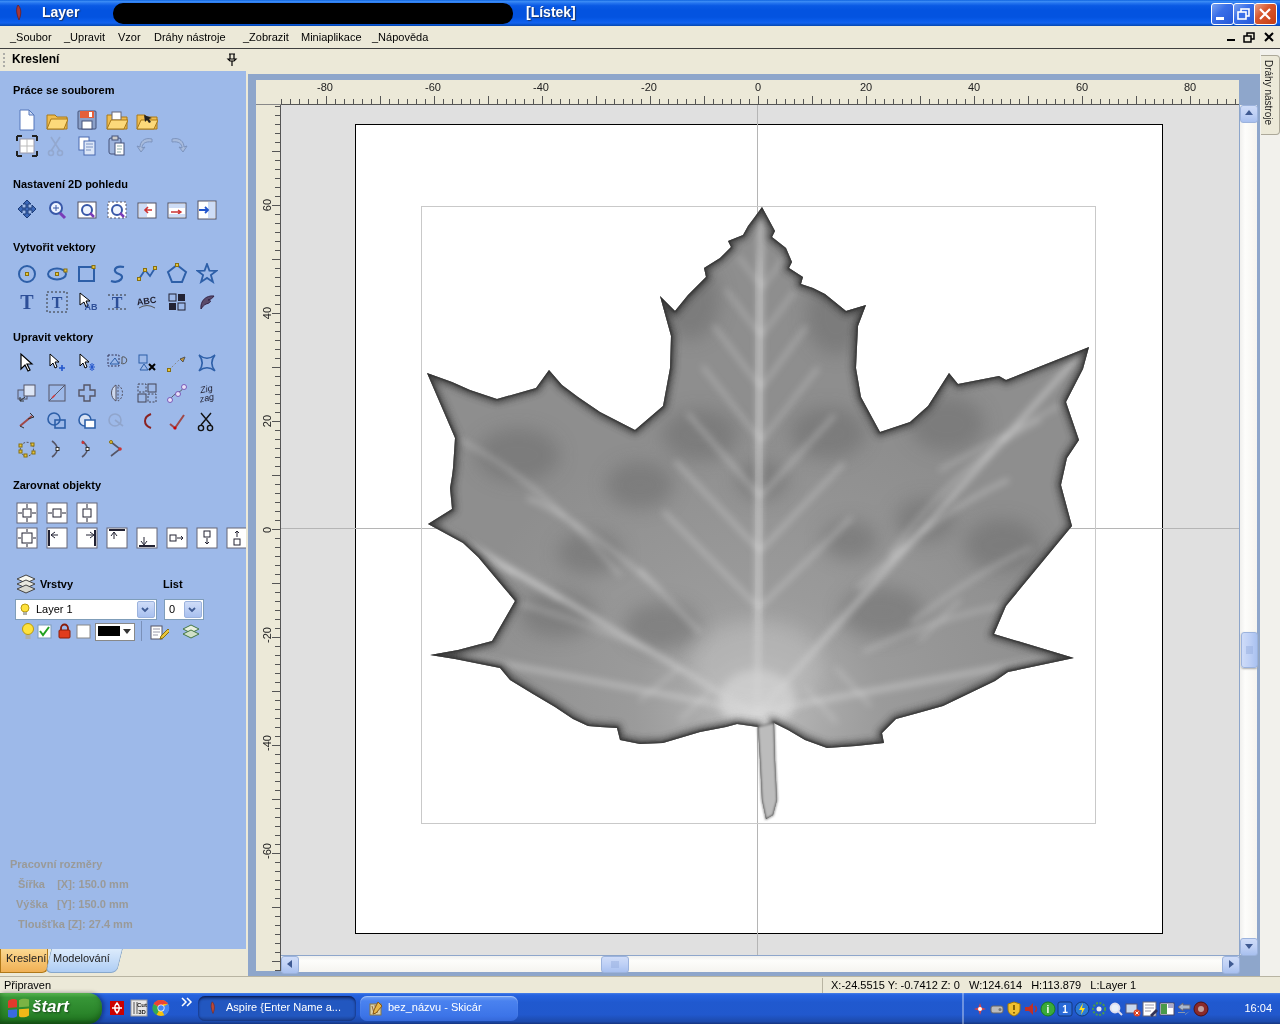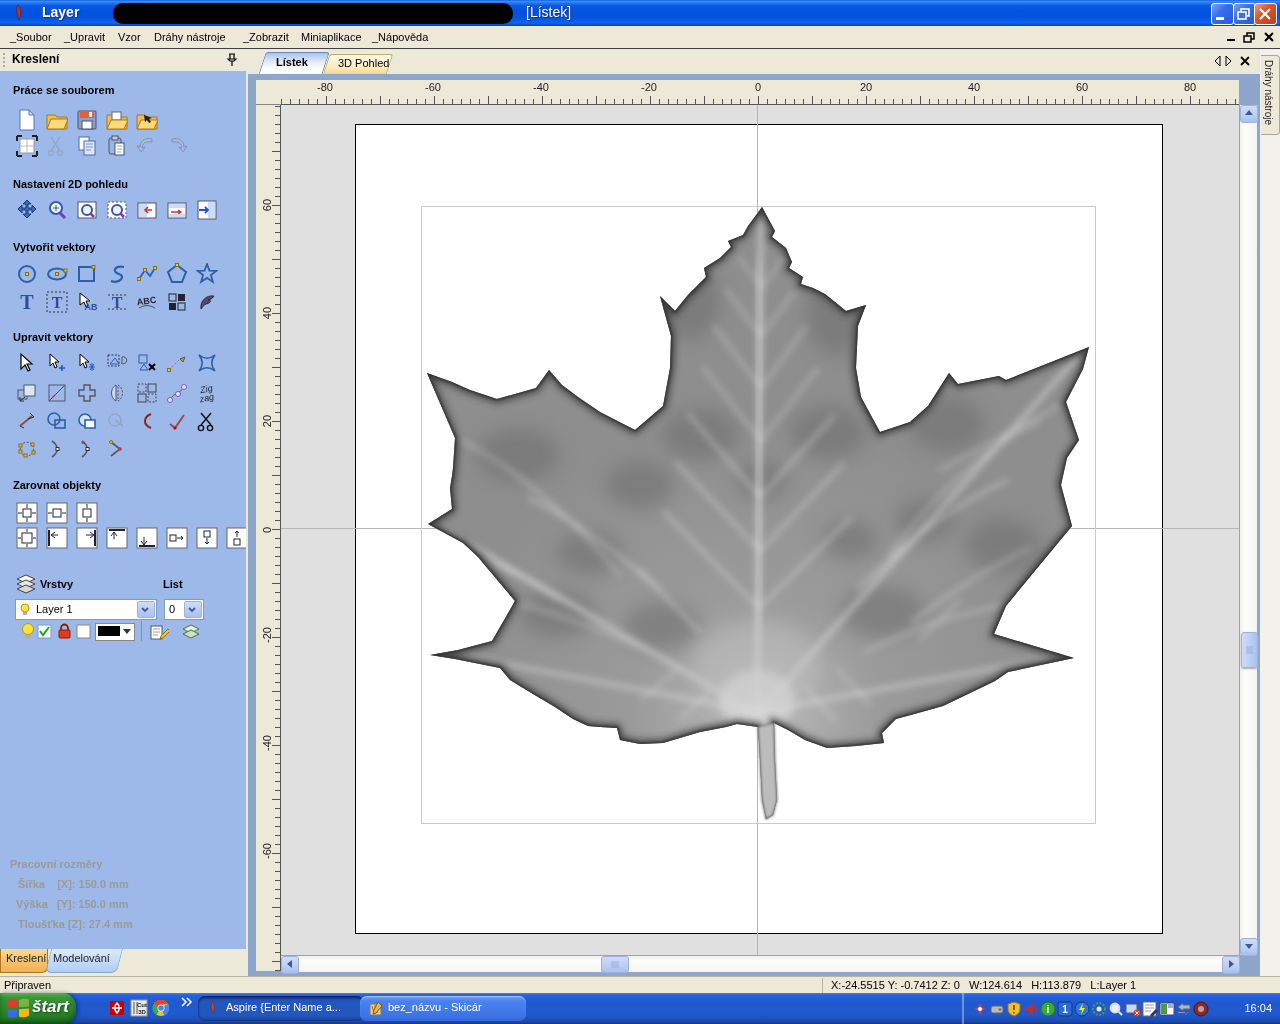--- a/index.html
+++ b/index.html
@@ -2,21 +2,21 @@
 <html><head><meta charset="utf-8">
 <style>
   html,body{margin:0;padding:0;width:1280px;height:1024px;overflow:hidden;
     font-family:"Liberation Sans",sans-serif;background:#ece9d8;}
   .abs{position:absolute;}
   
   #titlebar{position:absolute;left:0;top:0;width:1280px;height:26px;
     background:linear-gradient(180deg,#0f64e0 0%,#3b8bf5 6%,#2474ef 12%,#0a5ae4 22%,#0353e0 40%,#0353e0 66%,#0a5ceb 80%,#1262ee 88%,#0a55d2 94%,#0747ad 100%);}
   #titlebar .ttext{position:absolute;left:42px;top:4px;color:#fff;font-weight:bold;font-size:14px;text-shadow:1px 1px 1px #1a3468;}
   #redact{position:absolute;left:113px;top:3px;width:400px;height:21px;background:#000;border-radius:10px;}
-  #lbllistek{position:absolute;left:526px;top:4px;color:#fff;font-weight:normal;font-size:14px;text-shadow:1px 1px 1px #1a3468;text-align:right;}
+  #lbllistek{position:absolute;left:526px;top:4px;color:#fff;font-weight:bold;font-size:14px;text-shadow:1px 1px 1px #1a3468;text-align:right;}
   .winbtn{position:absolute;top:3px;width:21px;height:20px;border-radius:3px;border:1px solid #fff;
     background:linear-gradient(135deg,#7ba2f0 0%,#3a6fe8 40%,#2458d8 100%);color:#fff;}
   .winbtn.close{background:linear-gradient(135deg,#e8a28a 0%,#d8572e 40%,#c43c11 100%);}
   .winbtn svg{position:absolute;left:0;top:0;}
   
   #menubar{position:absolute;left:0;top:26px;width:1280px;height:22px;background:#ece9d8;font-size:11px;color:#000;border-bottom:4px solid #404040;}
   #menubar span.mi{position:absolute;top:5px;}
   
   #panelhdr{position:absolute;left:0;top:49px;width:246px;height:22px;background:#ece9d8;}
   #panelhdr .cap{position:absolute;left:12px;top:3px;font-weight:bold;font-size:12px;}
@@ -46,25 +46,25 @@
   
   #vsb{position:absolute;left:992px;top:31px;width:17px;height:850px;background:linear-gradient(90deg,#f0f0ee,#fdfdfb 30%,#f5f4f0);}
   #hsb{position:absolute;left:33px;top:882px;width:958px;height:16px;background:linear-gradient(180deg,#f0f0ee,#fdfdfb 30%,#f5f4f0);}
   .sbtn{position:absolute;width:16px;height:16px;border-radius:3px;border:1px solid #9cb3dd;
     background:linear-gradient(180deg,#cfdcf8,#c0d1f5 50%,#a8c0ef);color:#3f5a92;font-size:9px;text-align:center;line-height:15px;}
   
   #statusbar{position:absolute;left:0;top:976px;width:1280px;height:17px;background:#ece9d8;border-top:1px solid #b8b4a2;font-size:11px;color:#000;}
   
   #taskbar{position:absolute;left:0;top:993px;width:1280px;height:31px;
     background:linear-gradient(180deg,#4a81e8 0%,#2663e0 6%,#2059cf 30%,#2158cd 70%,#1c4aac 92%,#15357f 100%);}
-  #startbtn{position:absolute;left:0;top:0;width:76px;height:31px;border-radius:0 14px 14px 0;
+  #startbtn{position:absolute;left:0;top:0;width:102px;height:31px;border-radius:0 14px 14px 0;
     background:linear-gradient(180deg,#5aba52 0%,#379637 15%,#2e8a2e 50%,#257d25 85%,#1d5f1d 100%);
     box-shadow:inset 0 -3px 6px rgba(0,40,0,.4), 2px 0 4px rgba(0,0,30,.4);}
   #startbtn .stxt{position:absolute;left:32px;top:4px;color:#fff;font-size:17px;font-weight:bold;font-style:italic;text-shadow:1px 1px 2px #1c4a1c;}
-  .taskbtn{position:absolute;top:3px;height:25px;border-radius:7px;color:#fff;font-size:11px;padding-left:8px;}
+  .taskbtn{position:absolute;top:3px;height:25px;border-radius:7px;color:#fff;font-size:11px;}
   #tb1{left:198px;width:158px;background:linear-gradient(180deg,#1a3f8f,#2257c0 20%,#2257c0 80%,#1a3f8f);box-shadow:inset 0 1px 3px rgba(0,0,40,.7);}
   #tb2{left:360px;width:158px;background:linear-gradient(180deg,#71a1f5,#4a82ef 20%,#3c74e8 80%,#3568d8);box-shadow:inset 0 1px 1px rgba(255,255,255,.4);}
   #tray{position:absolute;right:0;top:0;width:316px;height:31px;
     background:linear-gradient(180deg,#4a81e8 0%,#2663e0 6%,#2059cf 30%,#2158cd 70%,#1c4aac 92%,#15357f 100%);
     border-left:2px solid rgba(255,255,255,.35);}
   #clock{position:absolute;right:8px;top:9px;color:#fff;font-size:11px;}
 </style>
 </head>
 <body>
 <div id="titlebar">
@@ -515,31 +515,20 @@
   </div>
   <div class="abs" style="left:48px;top:0;width:70px;height:23px;background:linear-gradient(180deg,#dcebfc,#aecdf4);border:1px solid #88a8cc;border-top:none;border-radius:0 0 6px 6px;transform:skewX(-14deg)"></div>
   <span class="abs" style="left:53px;top:3px;font-size:11px;color:#222">Modelování</span>
 </div>
 <div class="abs" style="left:1260px;top:49px;width:20px;height:927px;background:#f2f1ec"></div>
 <div class="abs" style="left:1261px;top:55px;width:18px;height:78px;background:#ece9d8;border:1px solid #aca899;border-left:none;border-radius:0 4px 4px 0">
   <span class="abs" style="left:2px;top:4px;font-size:10px;color:#222;writing-mode:vertical-rl">Dráhy nástroje</span>
 </div>
 
 <div id="framewrap">
-  <div id="tabstrip">
-    <div class="abs" style="left:16px;top:3px;width:62px;height:22px;background:linear-gradient(180deg,#a8c2ec,#dfe9f8 38%,#fdfdfd 70%,#ffffff);border:1px solid #6a8ac0;border-bottom:none;border-radius:3px 3px 0 0;transform:skewX(-18deg)"></div>
-    <span class="abs" style="left:30px;top:7px;font-weight:bold;font-size:11px">Lístek</span>
-    <div class="abs" style="left:80px;top:5px;width:62px;height:20px;background:linear-gradient(180deg,#fefaf0,#fbe7b0 70%,#f2d288);border:1px solid #c8a958;border-bottom:none;border-radius:3px 3px 0 0;transform:skewX(-18deg)"></div>
-    <span class="abs" style="left:92px;top:8px;font-size:11px">3D Pohled</span>
-    <svg class="abs" style="left:968px;top:6px" width="40" height="12">
-        <path d="M6 1 L1 6 L6 11 Z" fill="none" stroke="#000"></path>
-        <path d="M12 1 L17 6 L12 11 Z" fill="none" stroke="#000"></path>
-        <path d="M27 2 L35 10 M35 2 L27 10" stroke="#000" stroke-width="1.8"></path>
-      </svg>
-  </div>
   <div id="frame">
     <div id="corner"></div>
     <div id="hruler">
       <span class="rlab" style="left:36px;top:1px">-80</span>
       <span class="rlab" style="left:144px;top:1px">-60</span>
       <span class="rlab" style="left:252px;top:1px">-40</span>
       <span class="rlab" style="left:360px;top:1px">-20</span>
       <span class="rlab" style="left:474px;top:1px">0</span>
       <span class="rlab" style="left:579px;top:1px">20</span>
       <span class="rlab" style="left:687px;top:1px">40</span>

